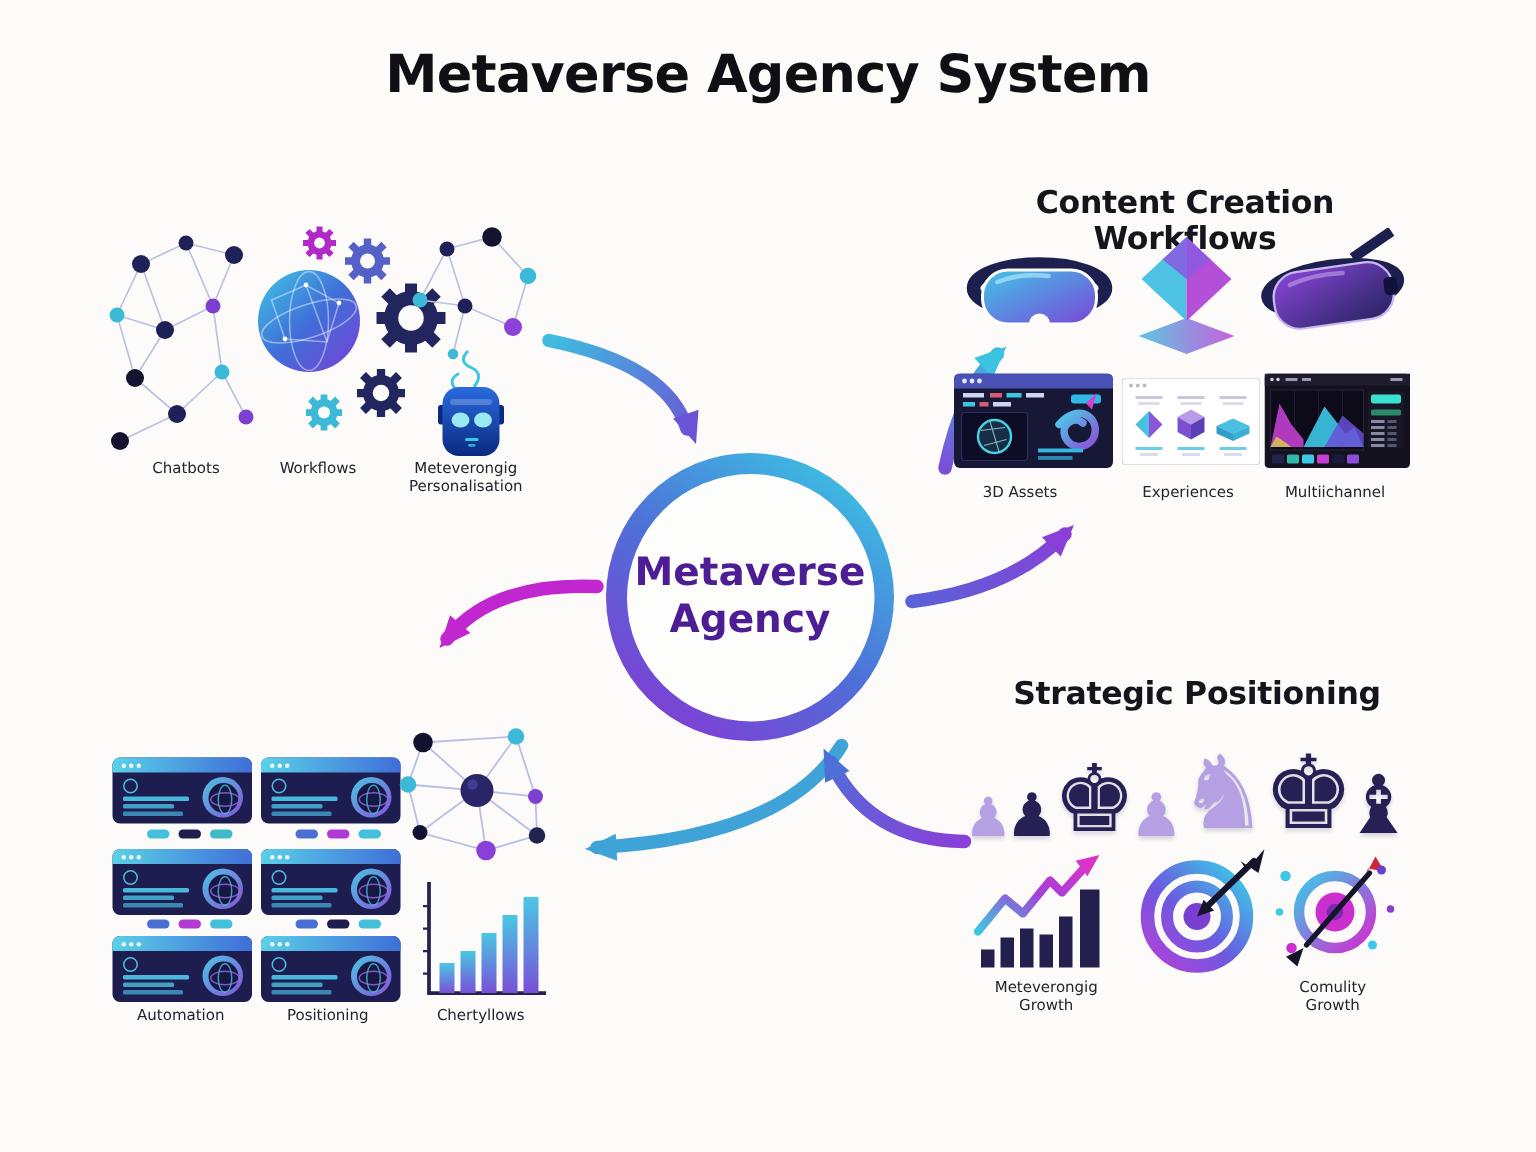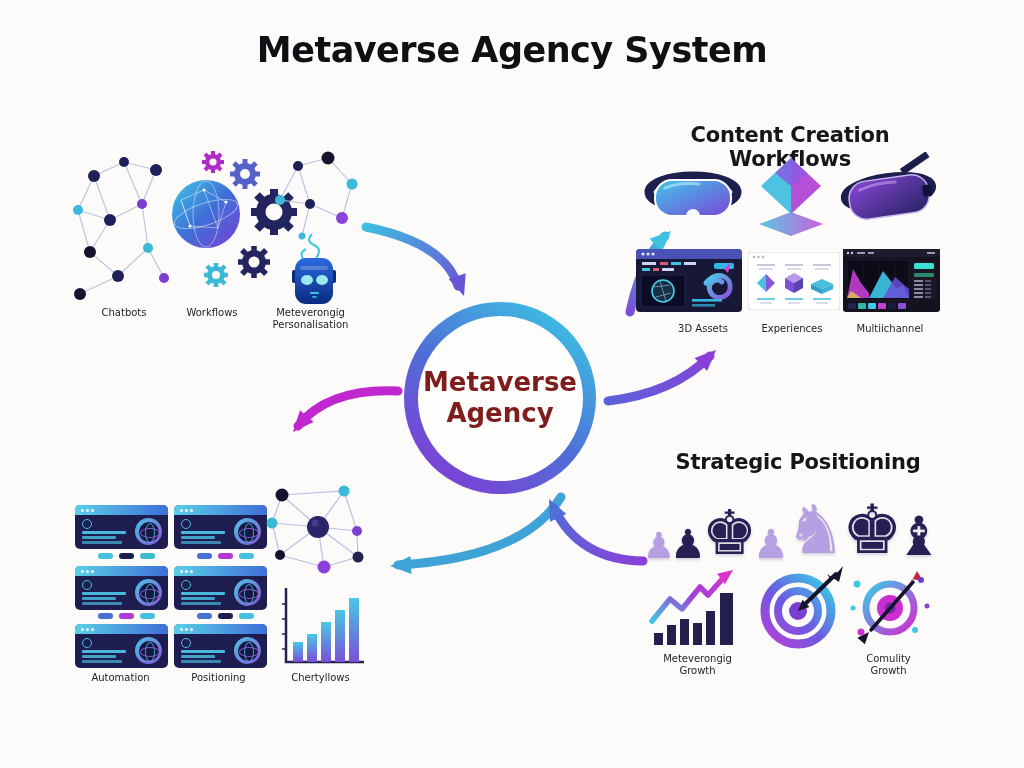--- a/index.html
+++ b/index.html
@@ -7,21 +7,21 @@
           font-family:"DejaVu Sans","Liberation Sans",sans-serif;}
   .title{position:absolute;top:30px;left:0;width:100%;text-align:center;
          font-size:35px;font-weight:800;color:#101014;letter-spacing:-.5px;}
   .qhead{position:absolute;font-size:21px;font-weight:800;color:#15151c;text-align:center;letter-spacing:-.2px;}
   .lbl{position:absolute;font-size:10px;color:#23232e;text-align:center;white-space:pre-line;line-height:1.24;}
   .abs{position:absolute;}
   
   .hub{position:absolute;left:404px;top:302px;width:192px;height:192px;border-radius:50%;
        background:linear-gradient(215deg,#3ac7e3 6%,#4f6fd8 52%,#8736d4 96%);display:grid;place-items:center;}
   .hub-inner{width:165px;height:165px;border-radius:50%;background:#fdfdfc;display:grid;place-items:center;}
-  .hub-label{font-size:26px;font-weight:800;color:#7f1d1d;text-align:center;white-space:pre-line;line-height:1.18;}
+  .hub-label{font-size:26px;font-weight:800;color:#4c1d95;text-align:center;white-space:pre-line;line-height:1.18;}
   
   .sw{position:absolute;width:93px;height:44px;border-radius:5px;background:#1d1d50;}
   .sw .bar{position:absolute;top:0;left:0;right:0;height:10px;border-radius:5px 5px 0 0;
            background:linear-gradient(90deg,#5ad0e8,#3f6ed8);}
   .sw .dots{position:absolute;top:4px;left:6px;width:3px;height:3px;border-radius:50%;background:#eaf6ff;
             box-shadow:5px 0 0 #eaf6ff,10px 0 0 #eaf6ff;}
   .sw .ico{position:absolute;left:7px;top:14px;width:8px;height:8px;border:1.4px solid #49c0e0;border-radius:50%;}
   .sw .l{position:absolute;left:7px;height:2.5px;background:#49b8dc;border-radius:1px;}
   .sw .l1{top:26px;width:44px;}
   .sw .l2{top:31px;width:34px;opacity:.85;}
@@ -353,21 +353,21 @@
     <g>
       <rect x="5" y="54" width="8" height="6" rx="1" fill="#232350"></rect>
       <rect x="15" y="54" width="8" height="6" rx="1" fill="#2fb9a8"></rect>
       <rect x="25" y="54" width="8" height="6" rx="1" fill="#3cc8e8"></rect>
       <rect x="35" y="54" width="8" height="6" rx="1" fill="#c23fd0"></rect>
       <rect x="45" y="54" width="8" height="6" rx="1" fill="#1a1a3a"></rect>
       <rect x="55" y="54" width="8" height="6" rx="1" fill="#8a4fd8"></rect>
     </g>
   </svg>
 
-  <div class="lbl" style="left:653px;top:323px;width:100px">3D Assets</div>
+  <div class="lbl" style="left:630px;top:323px;width:100px">3D Assets</div>
   <div class="lbl" style="left:742px;top:323px;width:100px">Experiences</div>
   <div class="lbl" style="left:840px;top:323px;width:100px">Multiichannel</div>
 
 
   <div class="sw" style="left:75px;top:505px">
     <div class="bar"></div>
       <i class="dots"></i>
       <i class="ico"></i>
       <i class="l l1"></i>
       <i class="l l2"></i>

